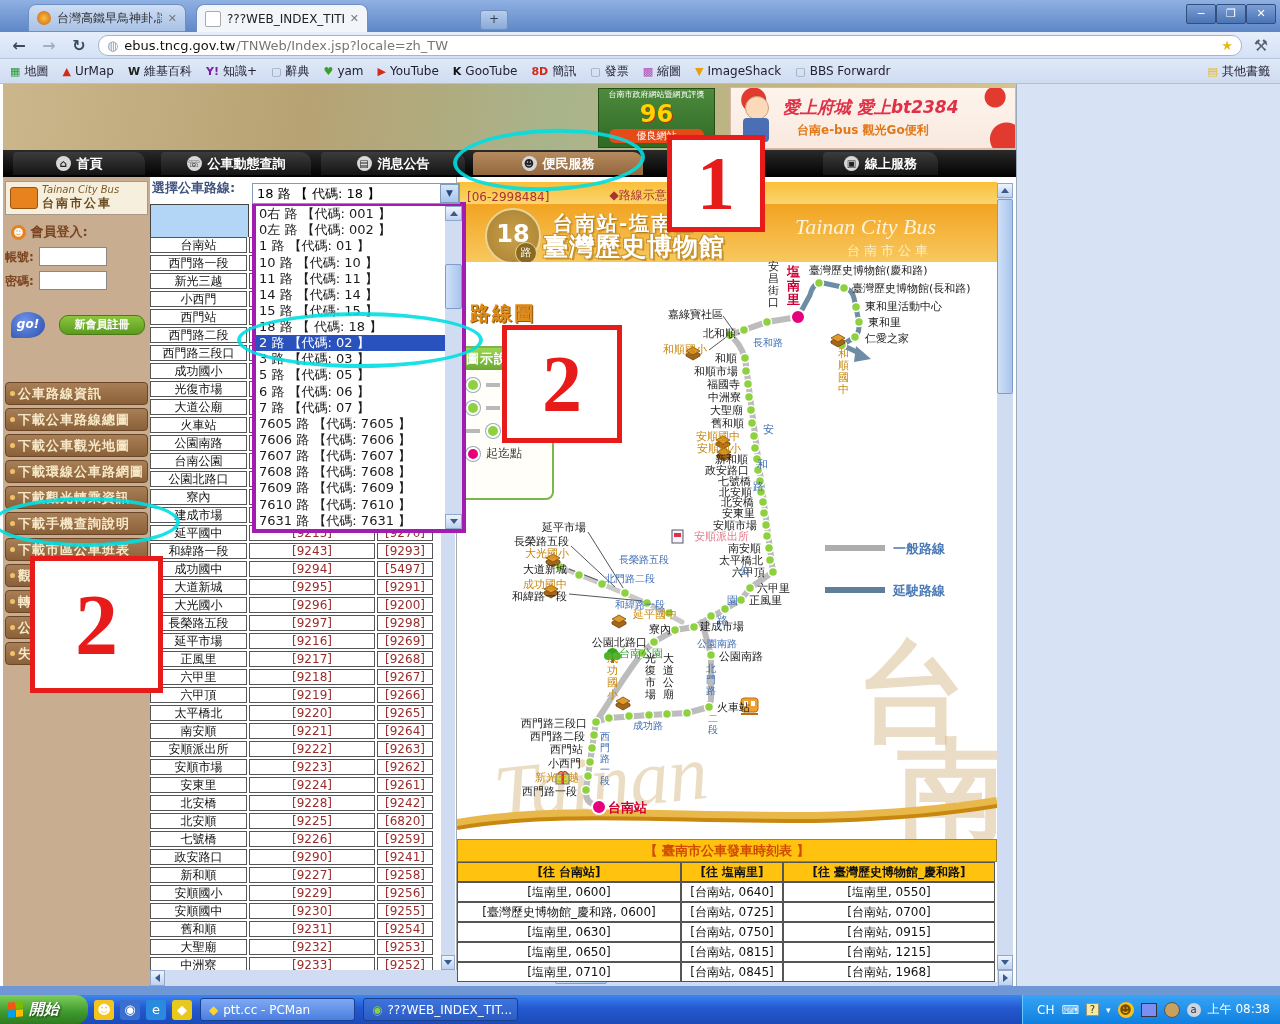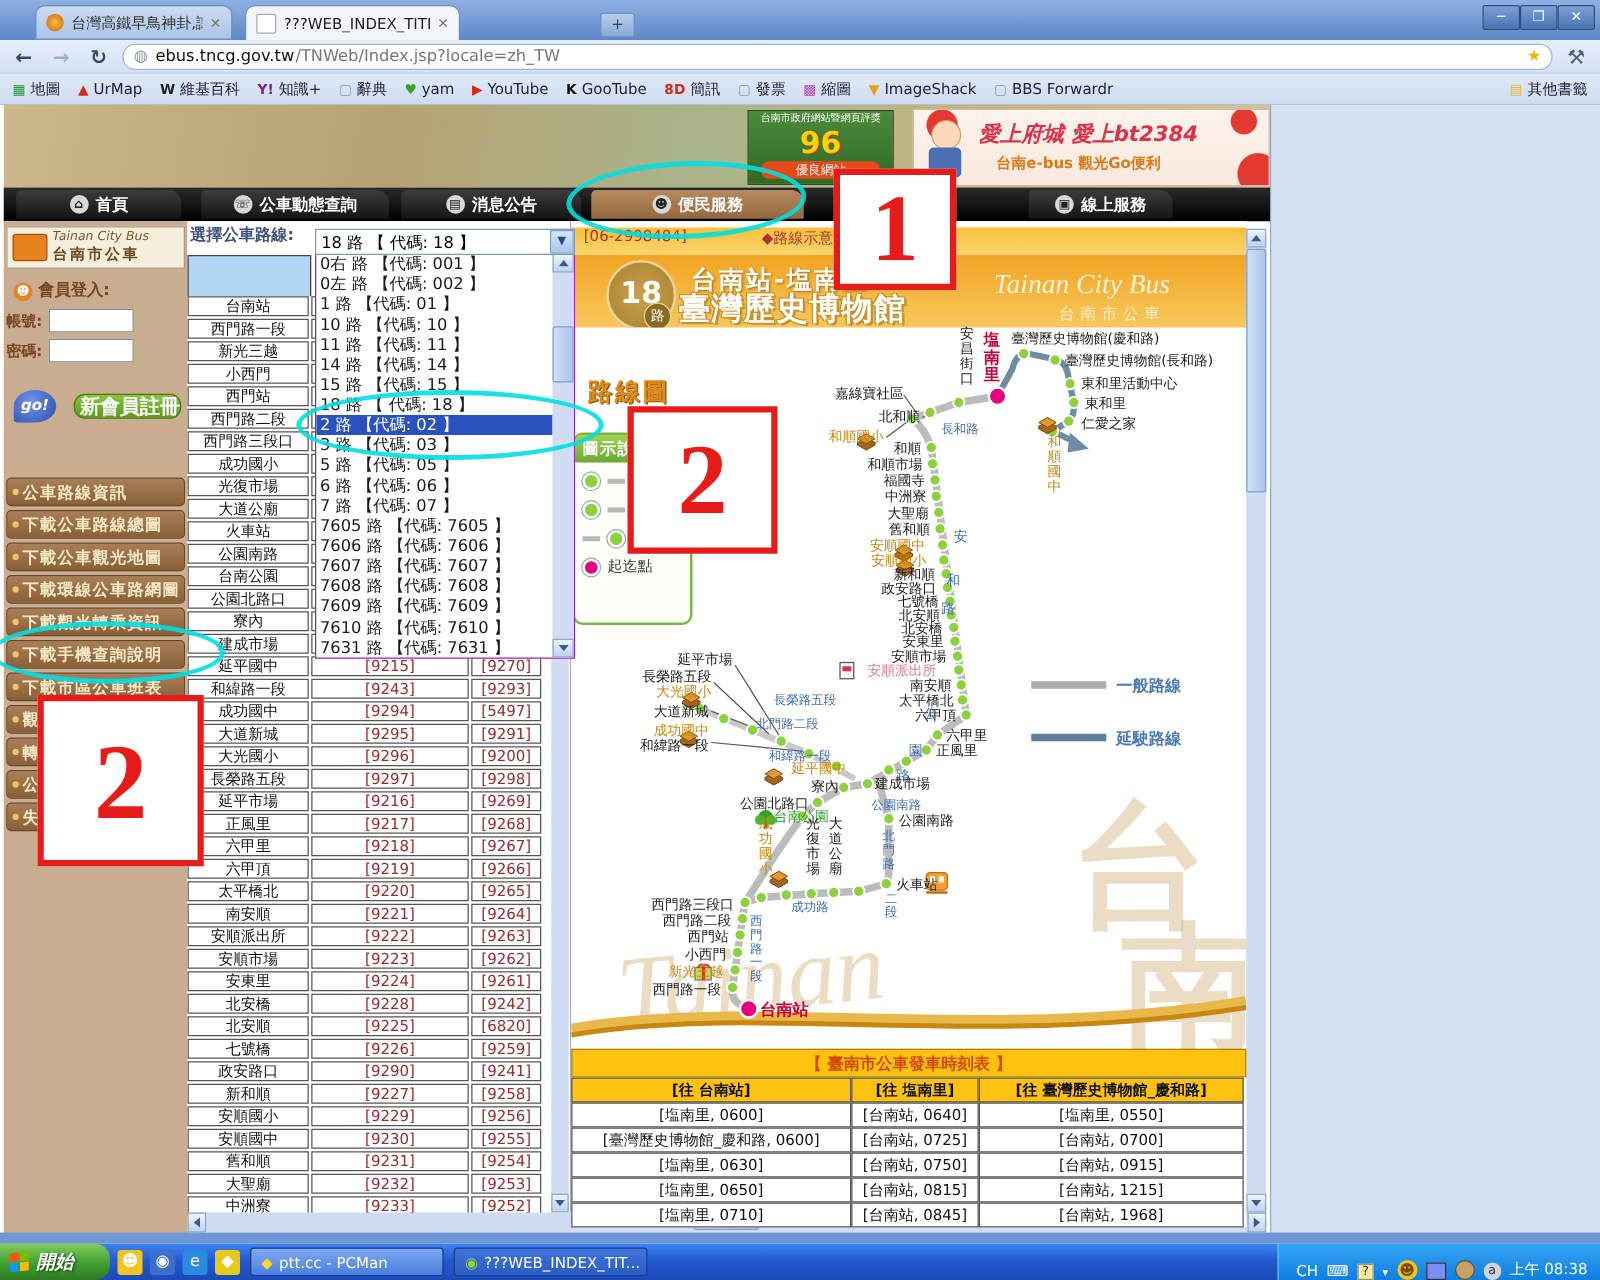--- a/index.html
+++ b/index.html
@@ -51,54 +51,54 @@
   .navtab .ni{width:15px;height:15px;border-radius:50%;background:#d8d8d8;color:#222;font-size:10px;line-height:15px;text-align:center;}
   
   #sidebar{left:3px;top:177px;width:147px;height:810px;background:#c9ad90;}
   #logo{left:2px;top:4px;width:141px;height:32px;background:#f7efdd;border:1px solid #a98;display:flex;align-items:center;}
   #logo .busic{width:26px;height:20px;background:#e8821e;border-radius:3px;margin:0 4px;border:1px solid #9a5510;}
   #logo .le{font-size:10px;color:#7a5a28;font-style:italic;}
   #logo .lz{font-size:12px;color:#6a4a20;font-weight:bold;letter-spacing:2px;}
   .sbrow{color:#7a4420;font-weight:bold;font-size:13px;}
   .sbin{background:#fff;border:1px solid #888;height:15px;width:62px;}
   #gobtn{left:8px;top:135px;width:34px;height:26px;background:radial-gradient(circle at 40% 35%,#6f93e8,#2a4fae);border-radius:50% 50% 50% 10%;color:#fff;font-size:12px;font-weight:bold;font-style:italic;text-align:center;line-height:24px;}
-  #regbtn{left:56px;top:138px;width:84px;height:18px;background:linear-gradient(#8cc63e,#5a9a1e);border-radius:9px;color:#fff;font-size:16px;font-weight:bold;text-align:right;line-height:18px;border:1px solid #4a7a14;}
+  #regbtn{left:56px;top:138px;width:84px;height:18px;background:linear-gradient(#8cc63e,#5a9a1e);border-radius:9px;color:#fff;font-size:11px;font-weight:bold;text-align:center;line-height:18px;border:1px solid #4a7a14;}
   #visitors{left:2px;top:163px;width:141px;height:36px;background:#e9dcc3;border:1px solid #b9a384;}
   #visitors .vl{font-size:13px;font-weight:bold;color:#b98a3c;letter-spacing:2px;padding:2px 0 0 6px;}
   #visitors .vn{font-size:15px;font-weight:bold;color:#e8821e;text-align:right;padding-right:26px;letter-spacing:1px;}
   .menu-item{position:relative;width:143px;height:23px;margin:3px 0 0 2px;background:linear-gradient(#a87f58,#8a6038);
              border:1px solid #6a4626;border-radius:4px;color:#f7e9c8;font-size:13px;font-weight:bold;
              display:flex;align-items:center;box-sizing:border-box;padding-left:12px;letter-spacing:1px;white-space:nowrap;}
   .menu-item::before{content:"";position:absolute;left:4px;width:5px;height:5px;border-radius:50%;background:#f2c268;}
   
   #midframe{left:150px;top:177px;width:306px;height:793px;background:#fff;overflow:hidden;border-right:1px solid #aaa;}
   #sel-label{left:152px;top:179px;font-size:13px;font-weight:bold;color:#40537e;}
   #hdrcell{left:150px;top:204px;width:97px;height:32px;background:#b3d6f7;border:1px solid #444;}
   #stops{left:150px;top:237px;display:grid;grid-template-columns:97px 126px 56px;grid-auto-rows:16px;gap:2px;background:#fff;}
   .st-c{border:1px solid #555;background:#fff;font-size:12px;display:flex;align-items:center;justify-content:center;overflow:hidden;white-space:nowrap;}
   .st-name{color:#111;}
   .st-code{color:#9a2b2b;}
   
   #selbox{left:252px;top:183px;width:206px;height:19px;background:#fff;border:1px solid #7f9db9;display:flex;align-items:center;font-size:13px;z-index:21;}
   #selbox .val{flex:1;padding-left:4px;white-space:nowrap;overflow:hidden;}
   #selbox .arr{width:17px;height:17px;background:linear-gradient(#d6e5fb,#a9c6ee);border:1px solid #7f9db9;color:#2a4a7a;font-size:9px;text-align:center;line-height:17px;}
-  #droplist{left:252px;top:202px;width:206px;height:323px;background:#fff;border:1px solid #a21caf;z-index:20;overflow:hidden;}
+  #droplist{left:252px;top:202px;width:206px;height:323px;background:#fff;border:4px solid #a21caf;z-index:20;overflow:hidden;}
   .opt{height:16.15px;font-size:13px;color:#1a1a1a;padding-left:3px;white-space:nowrap;display:flex;align-items:center;}
   .opt.sel{background:#2a52be;color:#fff;}
   .vsb{position:absolute;background:#cfdcf2;}
   .sb-btn{position:absolute;width:100%;height:15px;background:linear-gradient(#eef4fd,#bcd2f0);border:1px solid #8fa8cc;box-sizing:border-box;}
   .sb-thumb{position:absolute;width:100%;background:linear-gradient(90deg,#cfe0f8,#a9c4ec);border:1px solid #7f9dc9;border-radius:2px;box-sizing:border-box;}
   .tri-up{width:0;height:0;border-left:4px solid transparent;border-right:4px solid transparent;border-bottom:5px solid #3a5a8c;margin:4px auto;}
   .tri-dn{width:0;height:0;border-left:4px solid transparent;border-right:4px solid transparent;border-top:5px solid #3a5a8c;margin:4px auto;}
   .tri-lf{width:0;height:0;border-top:4px solid transparent;border-bottom:4px solid transparent;border-right:5px solid #3a5a8c;margin:3px auto;}
   .tri-rt{width:0;height:0;border-top:4px solid transparent;border-bottom:4px solid transparent;border-left:5px solid #3a5a8c;margin:3px auto;}
   
   #rightframe{left:457px;top:177px;width:540px;height:793px;background:#fff;overflow:hidden;}
   #mapband1{left:457px;top:182px;width:540px;height:22px;background:linear-gradient(#fBbf3a,#f9d66e);
-            font-size:12px;color:#a33;display:flex;align-items:flex-start;gap:60px;padding-left:10px;box-sizing:border-box;}
+            font-size:12px;color:#a33;display:flex;align-items:flex-end;gap:60px;padding-left:10px;box-sizing:border-box;}
   #mapband2{left:457px;top:204px;width:540px;height:58px;background:linear-gradient(#f2a422,#f8c85e);overflow:hidden;}
   #rno{position:absolute;left:28px;top:4px;width:52px;height:52px;border-radius:50%;background:radial-gradient(#c9a24e,#a87f2e);
        color:#fff;font-size:24px;font-weight:bold;text-align:center;line-height:48px;border:2px solid #e8d49a;}
   #rsuf{position:absolute;left:58px;top:38px;width:20px;height:20px;border-radius:50%;background:#8a6a20;color:#fff;font-size:11px;text-align:center;line-height:20px;border:1px solid #e8d49a;}
   #rt1{position:absolute;left:96px;top:6px;font-size:20px;font-weight:bold;color:#fff;text-shadow:1px 1px 2px #9a6a10;letter-spacing:2px;}
   #rt2{position:absolute;left:86px;top:26px;font-size:25px;font-weight:bold;color:#fff;
        text-shadow:2px 2px 0 #c8922a,-1px -1px 0 #c8922a,1px -1px 0 #c8922a,-1px 1px 0 #c8922a;letter-spacing:1px;}
   #brand-en{position:absolute;left:338px;top:10px;font-family:"Liberation Serif",serif;font-style:italic;font-size:22px;color:#fdf3d8;}
   #brand-zh{position:absolute;left:390px;top:38px;font-size:13px;color:#fbeec8;letter-spacing:4px;}
   #mapsvg{left:457px;top:210px;z-index:1;pointer-events:none;}
@@ -119,21 +119,21 @@
   #pright{left:1016px;top:84px;width:264px;height:903px;background:#d7e3f4;border-left:1px solid #9ab;}
   
   #taskbar{left:0;top:995px;width:1280px;height:29px;background:linear-gradient(#3d85f2,#2459cf 45%,#1c4ab8);display:flex;align-items:center;}
   #startbtn{width:88px;height:29px;background:linear-gradient(#7fce5a,#3d9a2e 60%,#2f7a22);border-radius:0 12px 12px 0;
             color:#fff;font-size:15px;font-weight:bold;font-style:italic;display:flex;align-items:center;gap:6px;padding-left:8px;box-sizing:border-box;text-shadow:1px 1px 2px #14400a;}
   .winflag{display:grid;grid-template-columns:7px 7px;grid-template-rows:7px 7px;gap:1px;transform:skewY(-6deg);}
   .winflag i{display:block;}
   .ql{width:20px;height:20px;border-radius:3px;margin-left:6px;font-size:13px;text-align:center;line-height:20px;color:#fff;}
   .task{height:23px;margin-left:8px;border-radius:3px;border:1px solid #1a3f8f;display:flex;align-items:center;gap:5px;
         padding:0 8px;font-size:12px;color:#fff;white-space:nowrap;overflow:hidden;box-sizing:border-box;}
-  #tray{margin-left:auto;height:29px;background:linear-gradient(#36a5f5,#0f7fe0);display:flex;align-items:flex-end;gap:7px;
+  #tray{margin-left:auto;height:29px;background:linear-gradient(#36a5f5,#0f7fe0);display:flex;align-items:center;gap:7px;
         padding:0 10px 0 14px;color:#fff;font-size:12px;border-left:1px solid #6cf;}
   
   .cyan-ell{position:absolute;border:4px solid rgba(0,222,226,.9);border-radius:50%;z-index:55;}
   .stepbox{position:absolute;background:#fff;border:5px solid #e81b1b;color:#e81b1b;
            font-family:"Liberation Serif",serif;font-weight:bold;display:flex;align-items:center;justify-content:center;z-index:60;}
 </style>
 </head>
 <body>
 
 <div id="screen">

